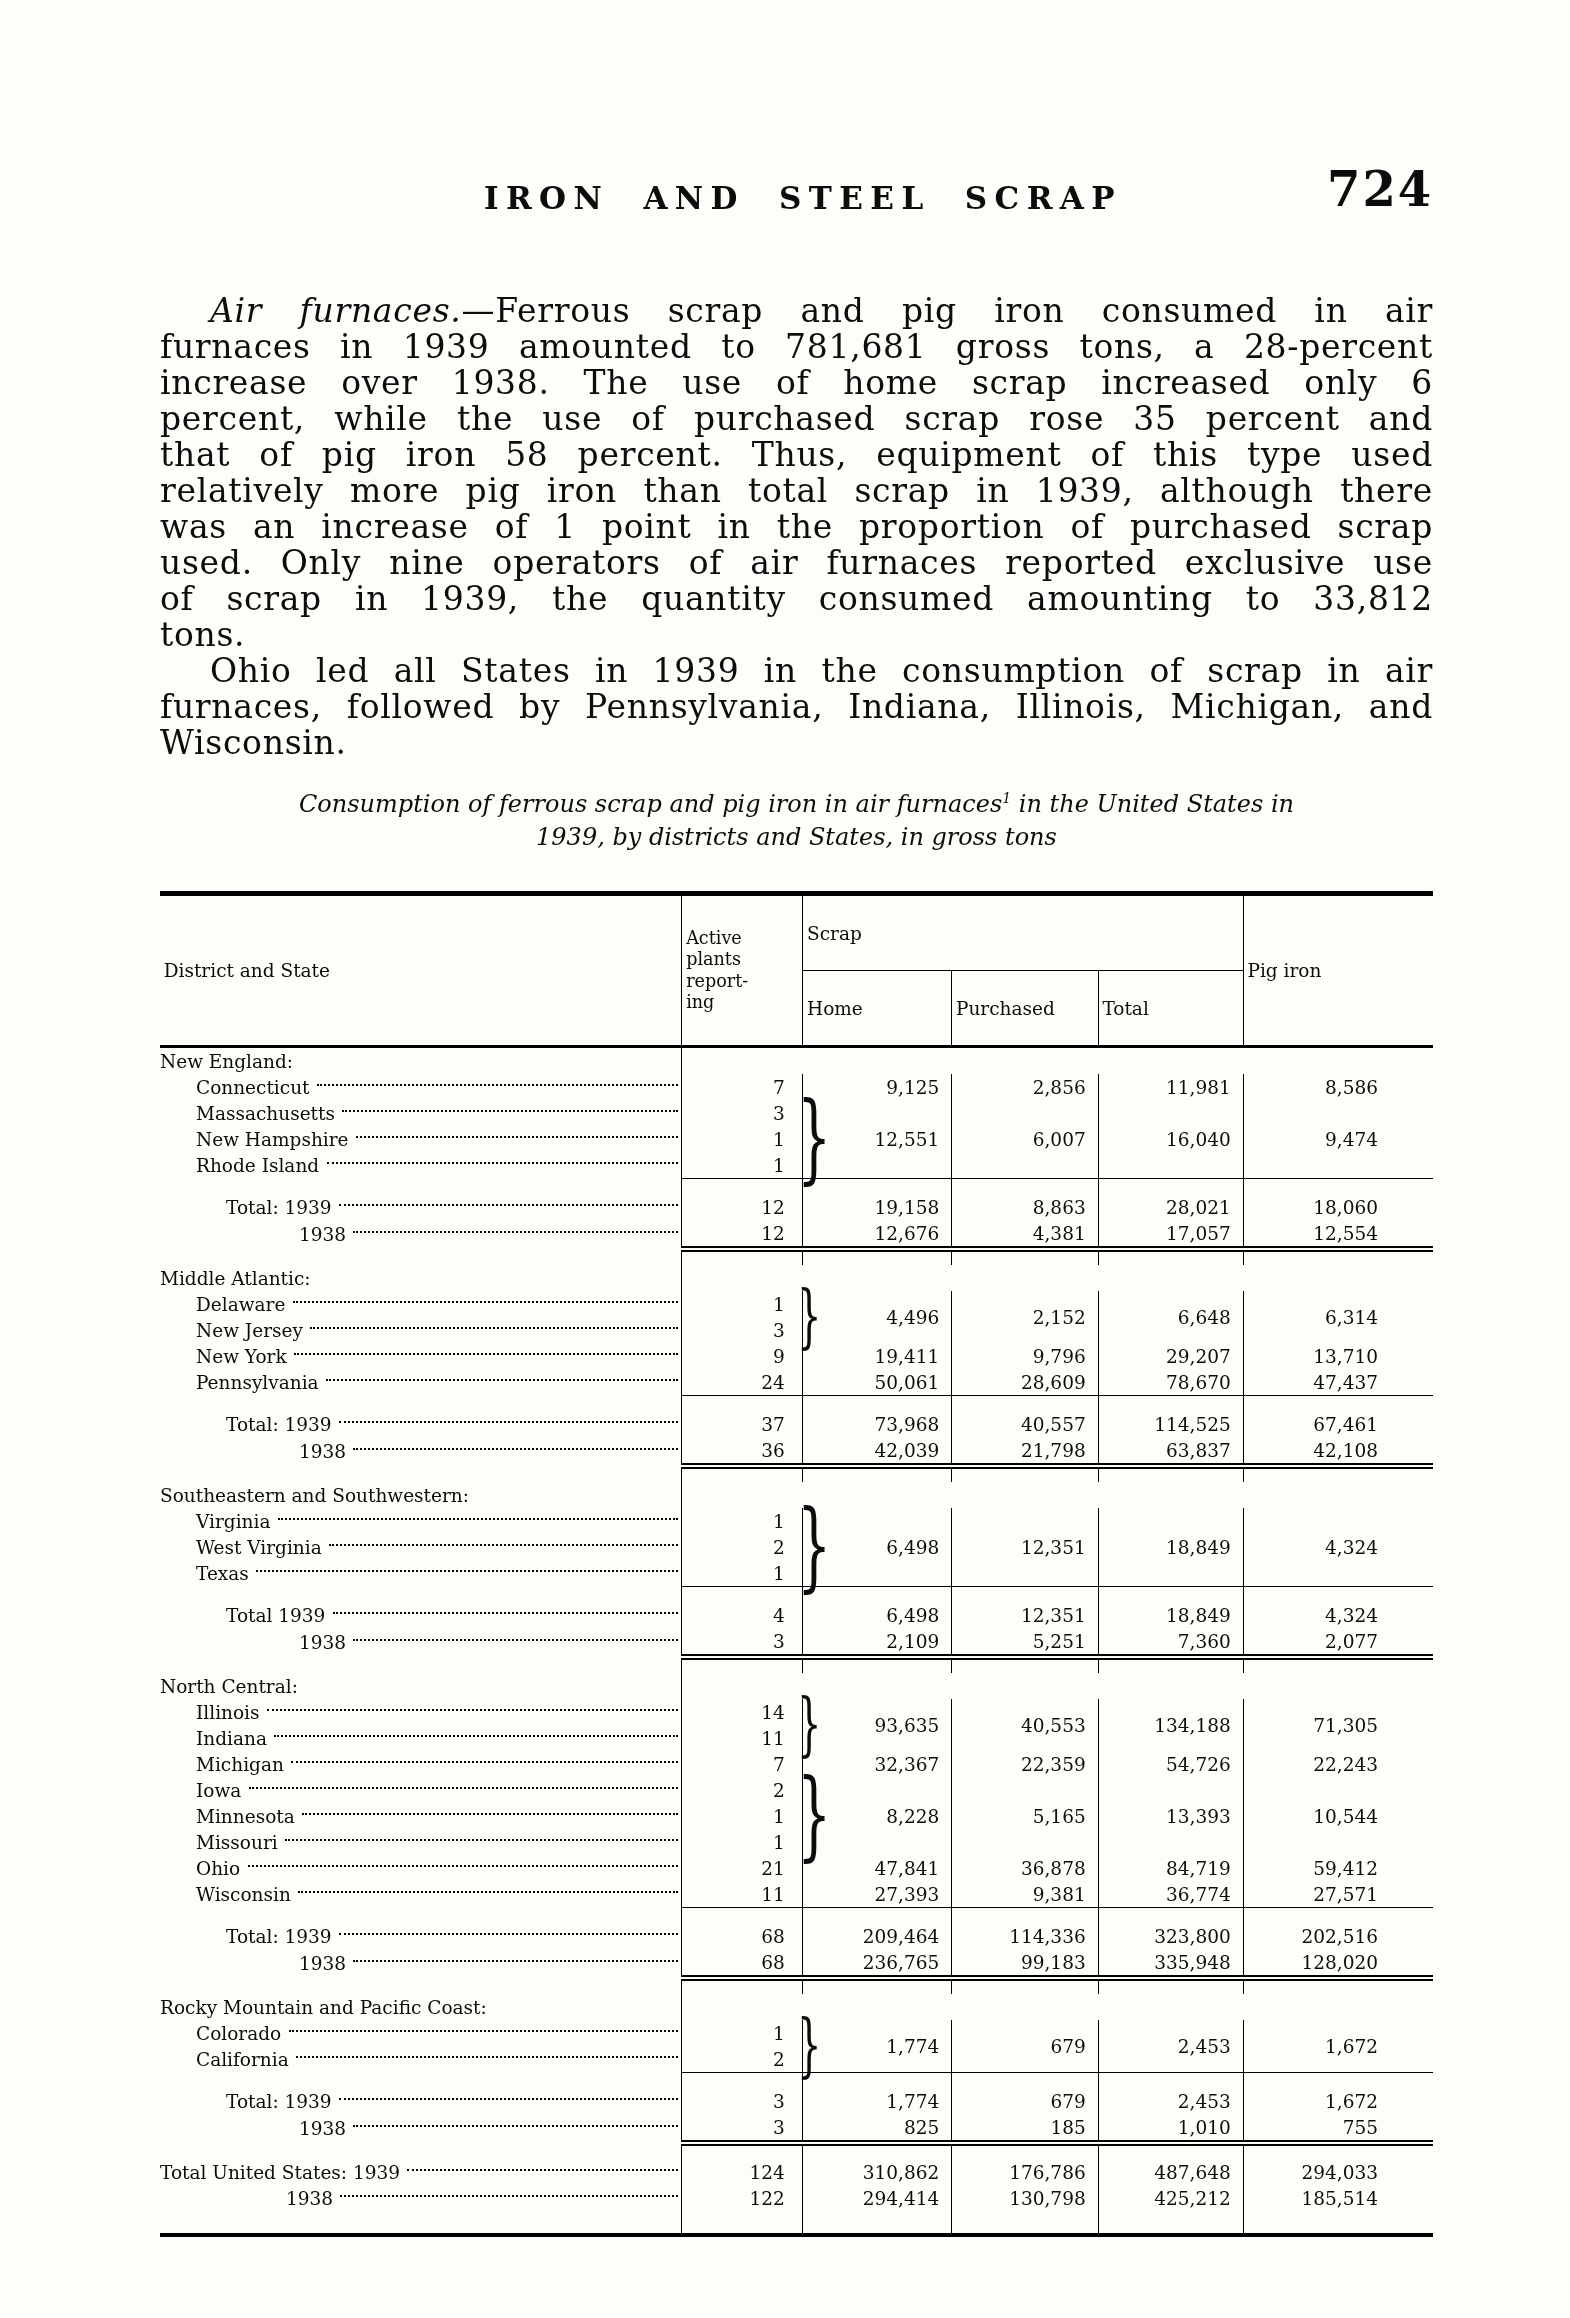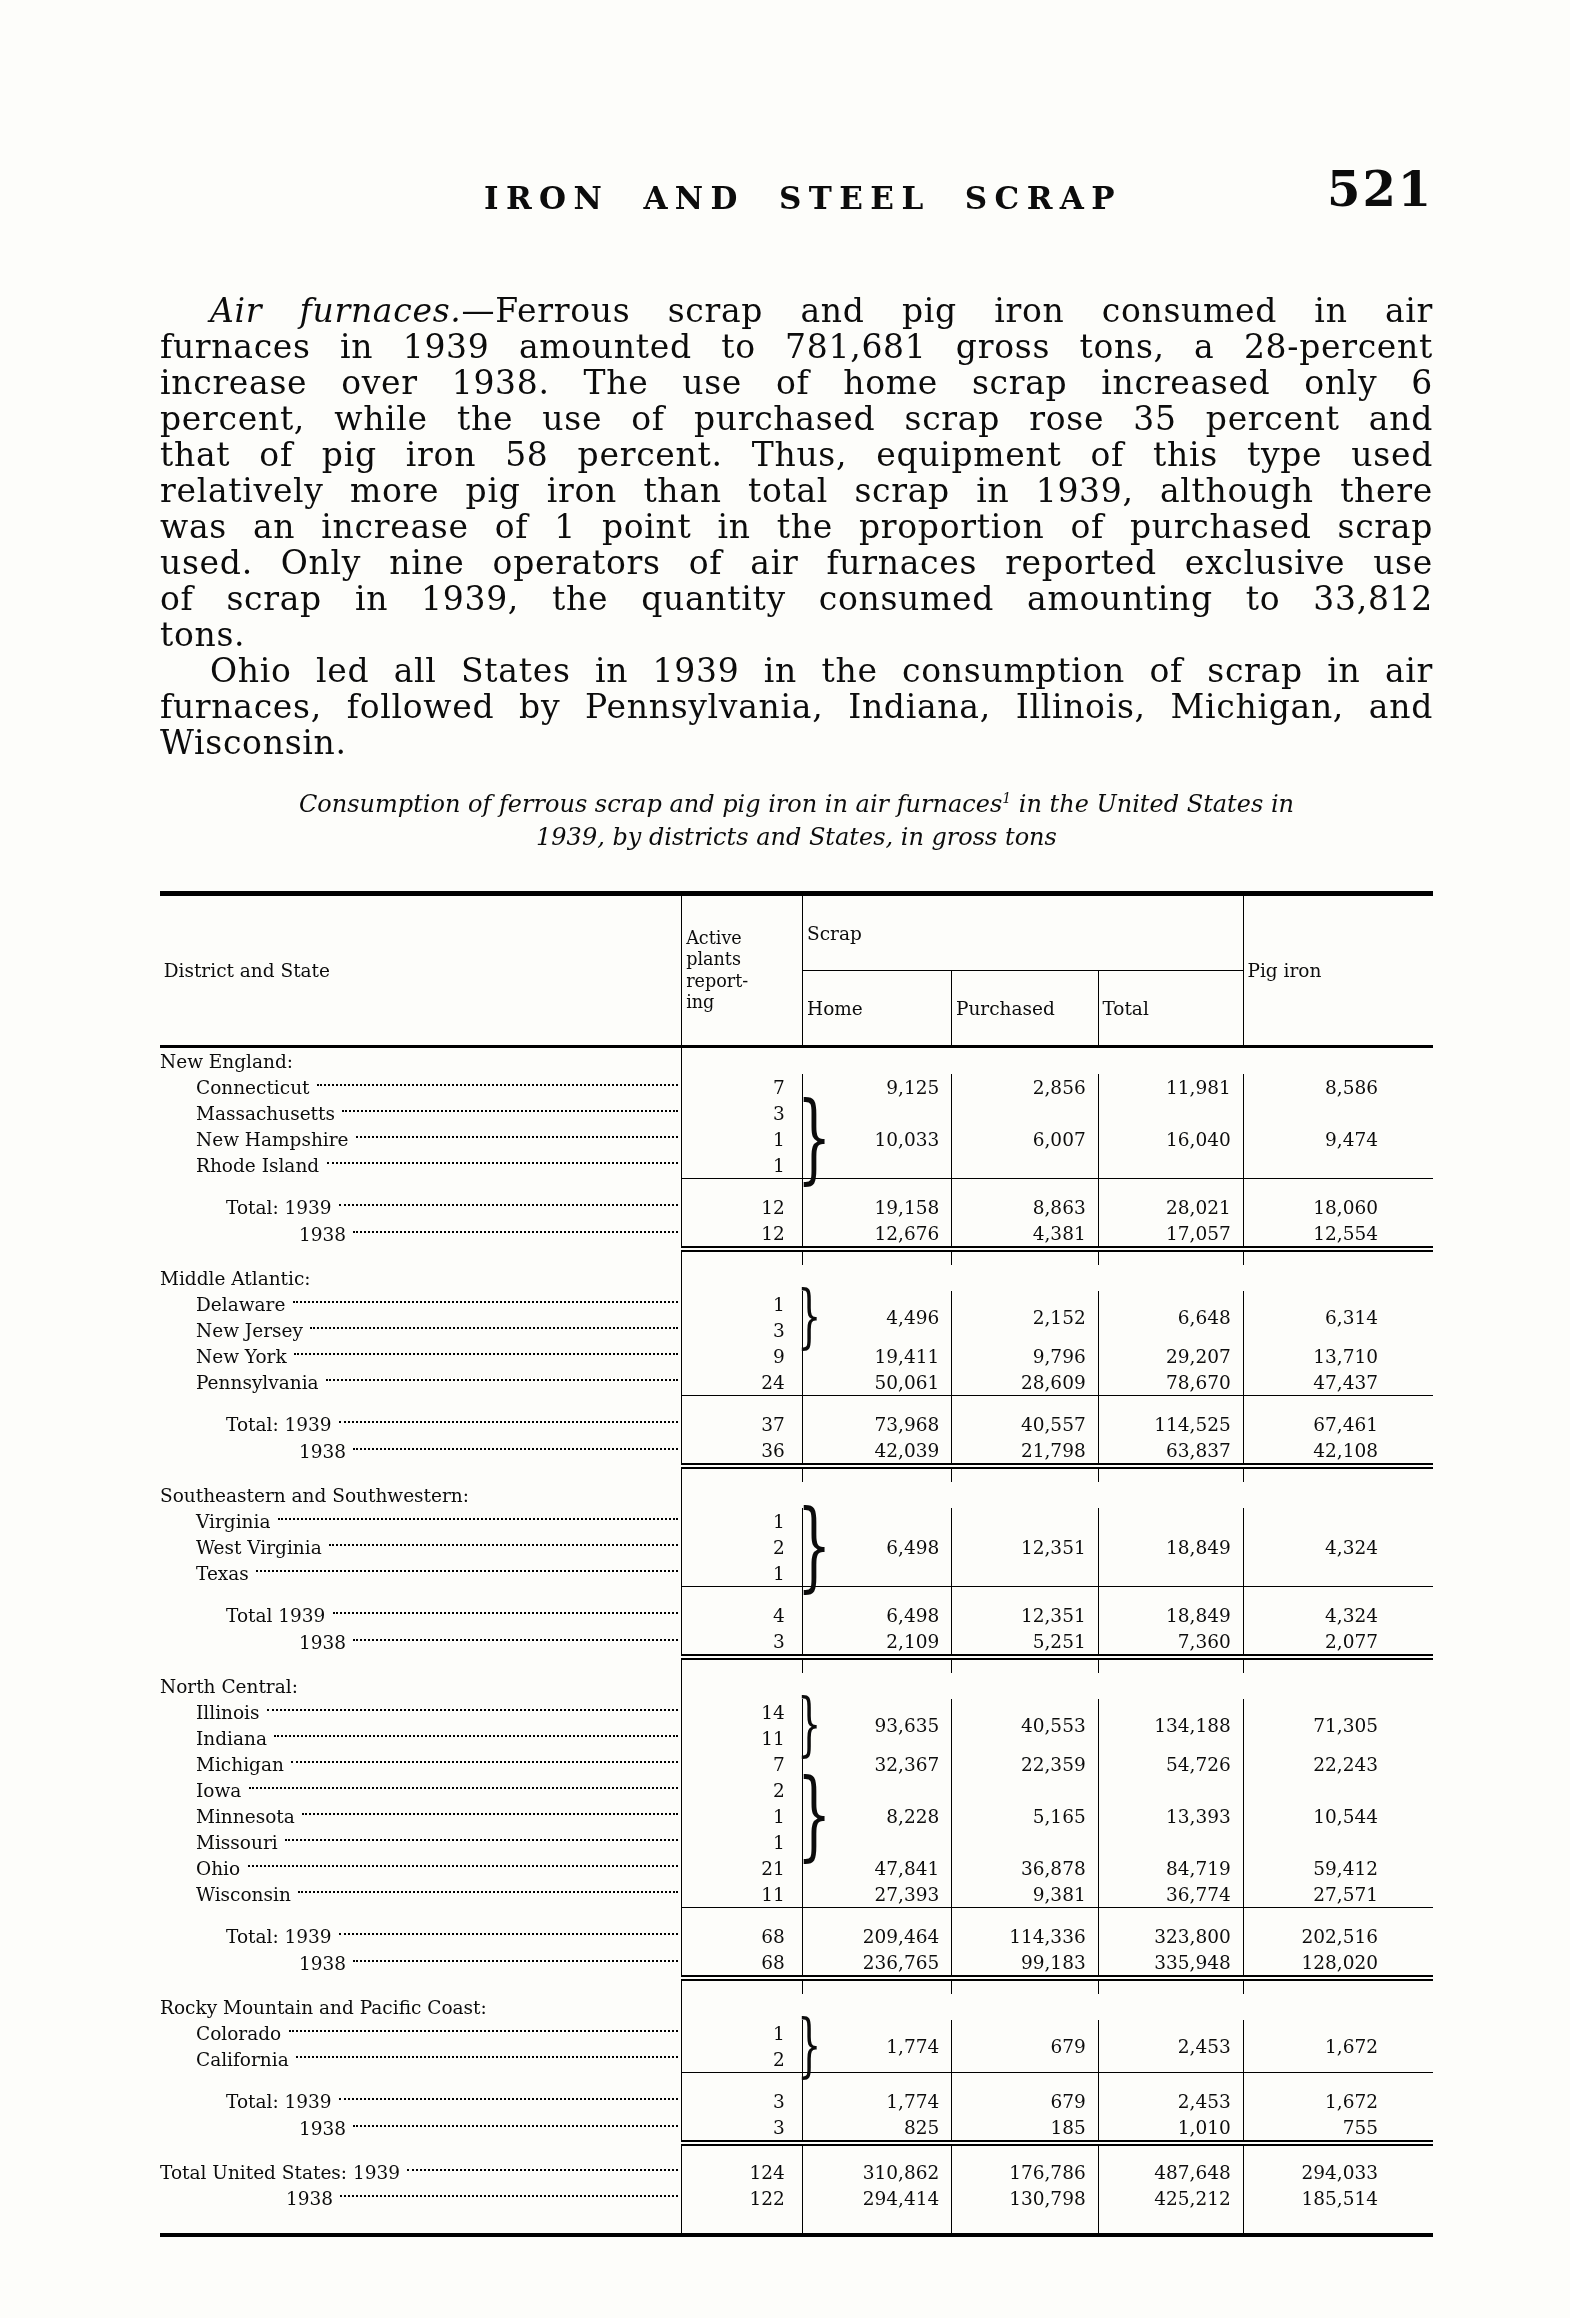--- a/index.html
+++ b/index.html
@@ -85,21 +85,21 @@
   .footnote{margin-top:28px;font-size:17.6px;letter-spacing:0.2px}
   .footnote sup{font-size:11px;vertical-align:super;line-height:0;margin-right:3.7px}
 </style>
 </head>
 <body>
 
 <div class="sheet">
 
   <div class="running-head">
     <div class="running-title">IRON AND STEEL SCRAP</div>
-    <div class="pageno">521</div>
+    <div class="pageno">724</div>
   </div>
 
   <div class="body-text">
     <p><span class="lead">Air furnaces.</span><span>—Ferrous scrap and pig iron consumed in air furnaces in 1939 amounted to 781,681 gross tons, a 28-percent increase over 1938.  The use of home scrap increased only 6 percent, while the use of purchased scrap rose 35 percent and that of pig iron 58 percent.  Thus, equipment of this type used relatively more pig iron than total scrap in 1939, although there was an increase of 1 point in the proportion of purchased scrap used.  Only nine operators of air furnaces reported exclusive use of scrap in 1939, the quantity consumed amounting to 33,812 tons.</span></p>
     <p><span>Ohio led all States in 1939 in the consumption of scrap in air furnaces, followed by Pennsylvania, Indiana, Illinois, Michigan, and Wisconsin.</span></p>
   </div>
 
   <div class="tbl-title">
     <div><span>Consumption of ferrous scrap and pig iron in air furnaces</span><sup>1</sup><span> in the United States in</span></div>
     <div>1939, by districts and States, in gross tons</div>
@@ -153,21 +153,21 @@
           <td class="num bl val pig">8,586</td>
         </tr>
         <tr class="state-row">
           <td class="stub i1">
             <span class="row-line">
               <span class="lbl">Massachusetts</span>
               <span class="dots"></span>
             </span>
           </td>
           <td class="num bl plants">3</td>
-          <td class="num bl val grp" rowspan="3"><span class="brace s3">}</span><span>10,033</span></td>
+          <td class="num bl val grp" rowspan="3"><span class="brace s3">}</span><span>12,551</span></td>
           <td class="num bl val grp" rowspan="3"><span>6,007</span></td>
           <td class="num bl val grp" rowspan="3"><span>16,040</span></td>
           <td class="num bl val grp pig" rowspan="3"><span>9,474</span></td>
         </tr>
         <tr class="state-row">
           <td class="stub i1">
             <span class="row-line">
               <span class="lbl">New Hampshire</span>
               <span class="dots"></span>
             </span>

